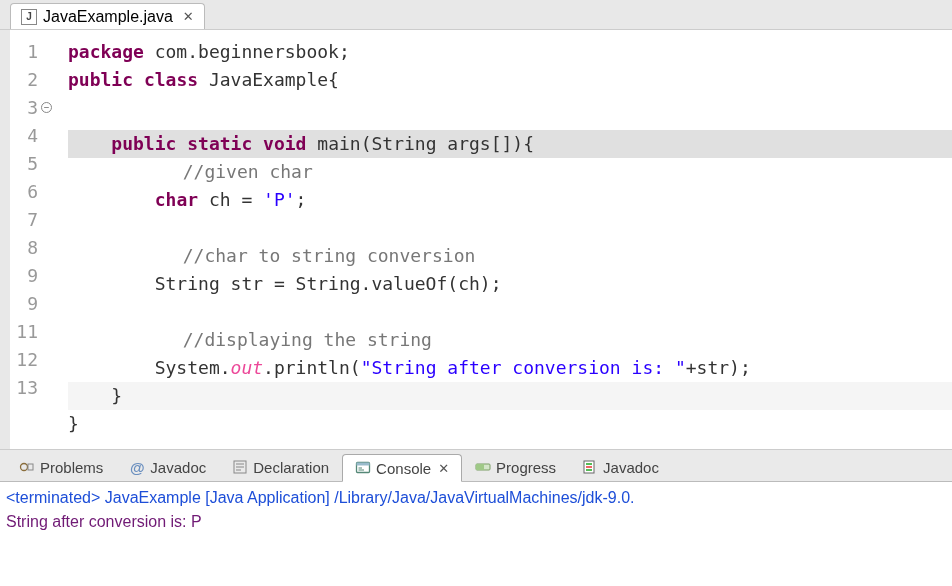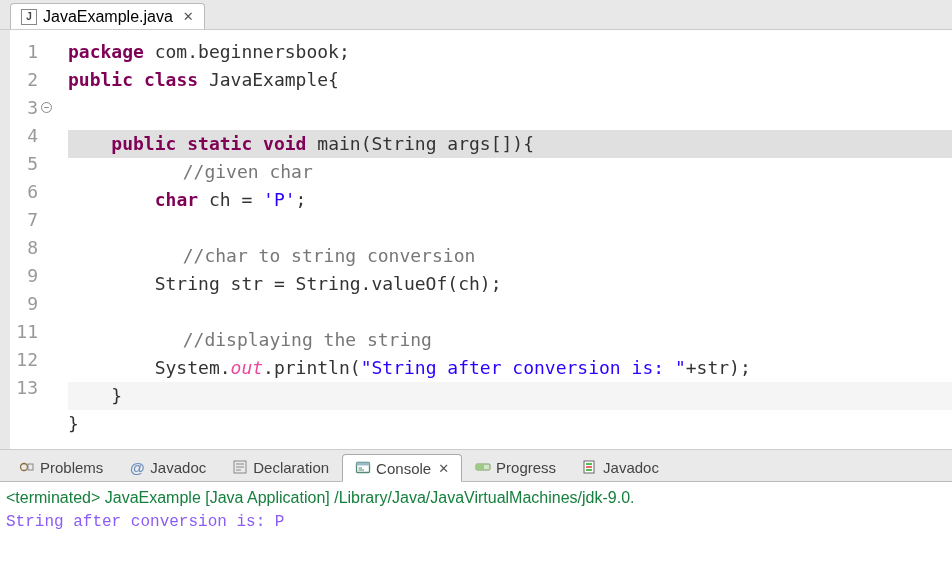--- a/index.html
+++ b/index.html
@@ -150,27 +150,27 @@
     .console-body {
       background: #fff;
       flex: 1;
       padding: 4px 6px;
       font-size: 16px;
       color: #333;
       line-height: 24px;
       font-family: Arial, Helvetica, sans-serif;
     }
     .console-status {
-      color: #15803d;
+      color: #1d4ed8;
       white-space: nowrap;
       overflow: hidden;
     }
     .console-output {
-      font-family: Liberation Mono, monospace;
-      color: #8b5cf6;
+      font-family: Liberation Sans, sans-serif;
+      color: #701a75;
     }
     svg { display: block; }
   </style>
 </head>
 <body>
 
 <div class="editor-tabs">
   <div class="editor-tab">
     <span class="java-file-icon">J</span>
     <span class="tab-title">JavaExample.java</span>

